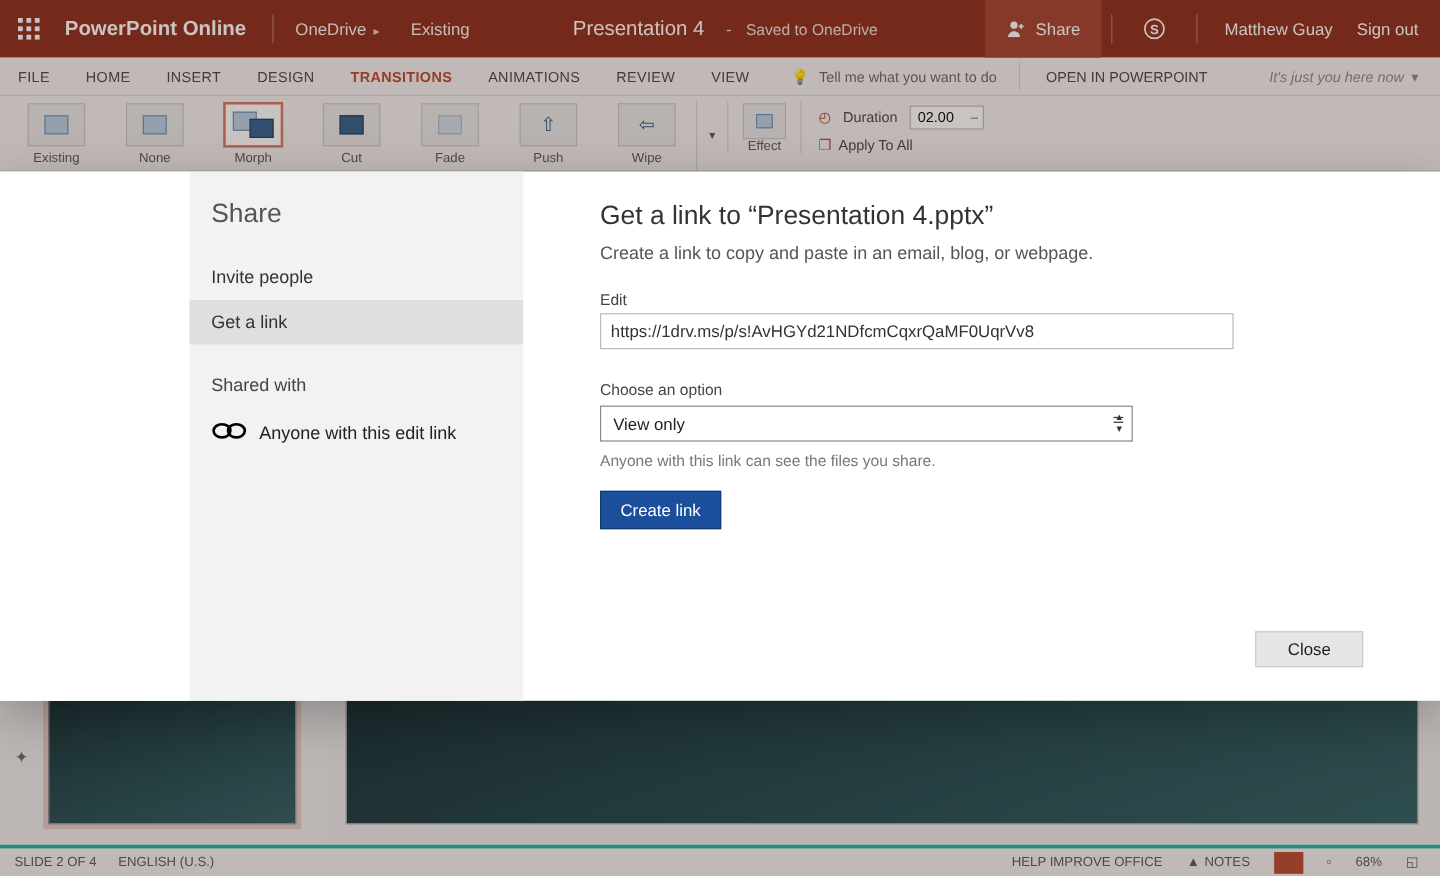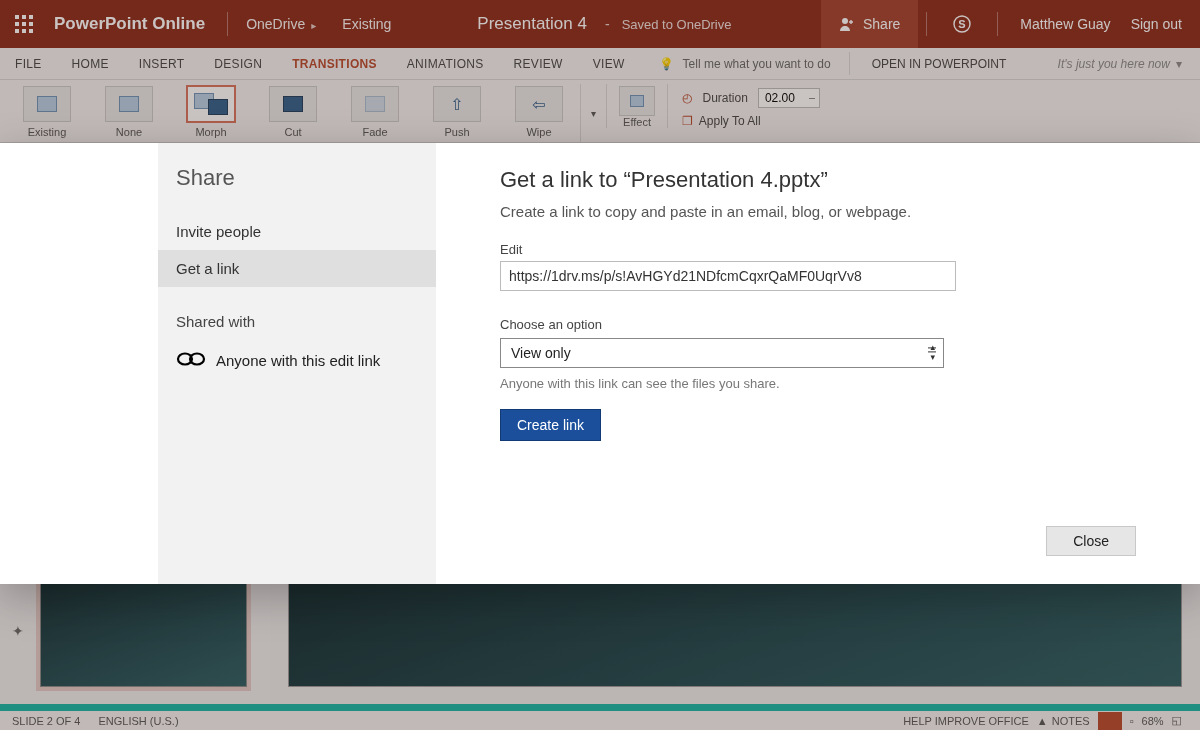--- a/index.html
+++ b/index.html
@@ -74,24 +74,24 @@
   .thumb-star { position:absolute; left:12px; bottom:65px; color:#666; font-size:14px; }
   .canvas {
     position:absolute; left:288px; right:18px; bottom:17px; height:116px;
     background:linear-gradient(160deg,#0d2a2e,#1e4a4f 60%,#2a5d60);
     border:1px solid #999;
   }
 
   
   .statusbar {
     position:absolute; left:0; right:0; bottom:0; height:26px; background:#f3f2f1;
-    border-top:7px solid #14b8a6; display:flex; align-items:center; font-size:11px; color:#555;
+    border-top:3px solid #14b8a6; display:flex; align-items:center; font-size:11px; color:#555;
     padding:0 12px; gap:18px;
   }
-  .statusbar .right { margin-left:auto; display:flex; align-items:center; gap:2px; }
+  .statusbar .right { margin-left:auto; display:flex; align-items:center; gap:14px; }
   .sb-btn { padding:2px 6px; display:flex; align-items:center; gap:4px; }
   .sb-view { width:24px; height:18px; border:1px solid #999; display:inline-block; }
   .sb-view.active { background:#b7472a; border-color:#b7472a; }
 
   
   .scrim { position:absolute; inset:0; background:rgba(60,40,35,.28); }
 
   
   .dialog {
     position:absolute; left:0; top:143px; width:1200px; height:441px; background:#fff;
@@ -104,21 +104,21 @@
   .dlg-menu-item.active { background:#dfdfdf; }
   .dlg-subtitle { font-size:15px; color:#444; padding:26px 18px 14px; }
   .shared-with { display:flex; align-items:center; gap:10px; padding:6px 18px; font-size:15px; color:#222; }
   .link-icon svg { width:30px; height:18px; }
 
   .dlg-right { flex:1; padding:24px 64px 0 64px; position:relative; }
   .dlg-h1 { font-size:22px; color:#333; font-weight:400; margin-bottom:10px; }
   .dlg-desc { font-size:15px; color:#555; margin-bottom:22px; }
   .field-label { font-size:13px; color:#444; margin-bottom:4px; }
   .url-input {
-    width:456px; height:30px; border:1px solid #bbb; font-size:14px; padding:0 8px; color:#333; background:#fff;
+    width:528px; height:30px; border:1px solid #bbb; font-size:14px; padding:0 8px; color:#333; background:#fff;
   }
   .opt-label { font-size:13px; color:#444; margin:26px 0 6px; }
   .select-wrap { position:relative; width:444px; }
   .select {
     width:100%; height:30px; border:1px solid #888; background:#fff; font-size:14px; padding:0 26px 0 10px;
     appearance:none; -webkit-appearance:none; color:#222;
   }
   .select-wrap::after {
     content:""; position:absolute; right:8px; top:50%; width:8px; height:8px; transform:translateY(-70%) ;
     background:

